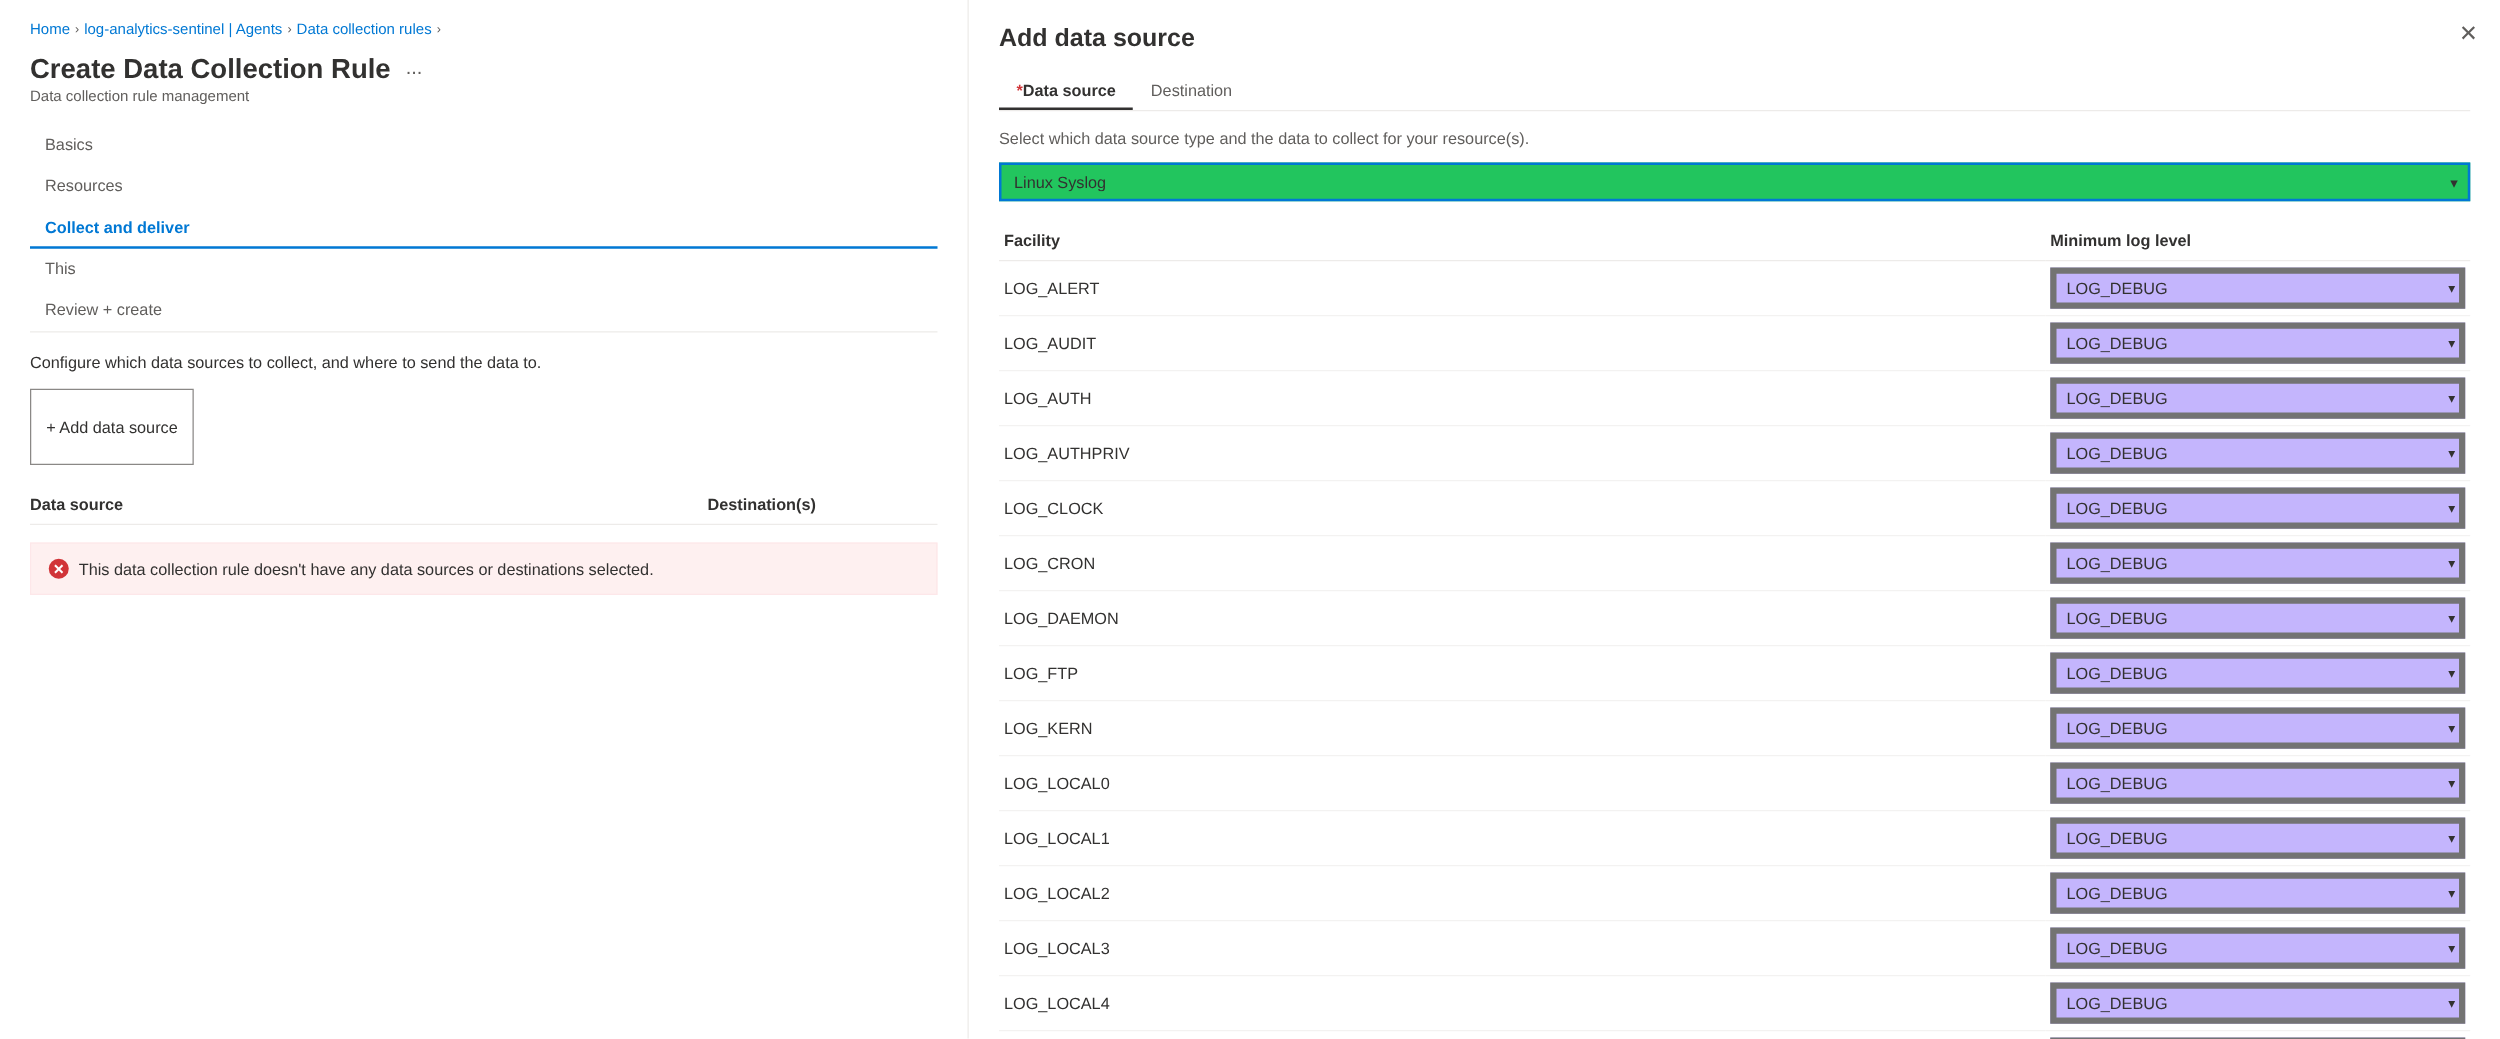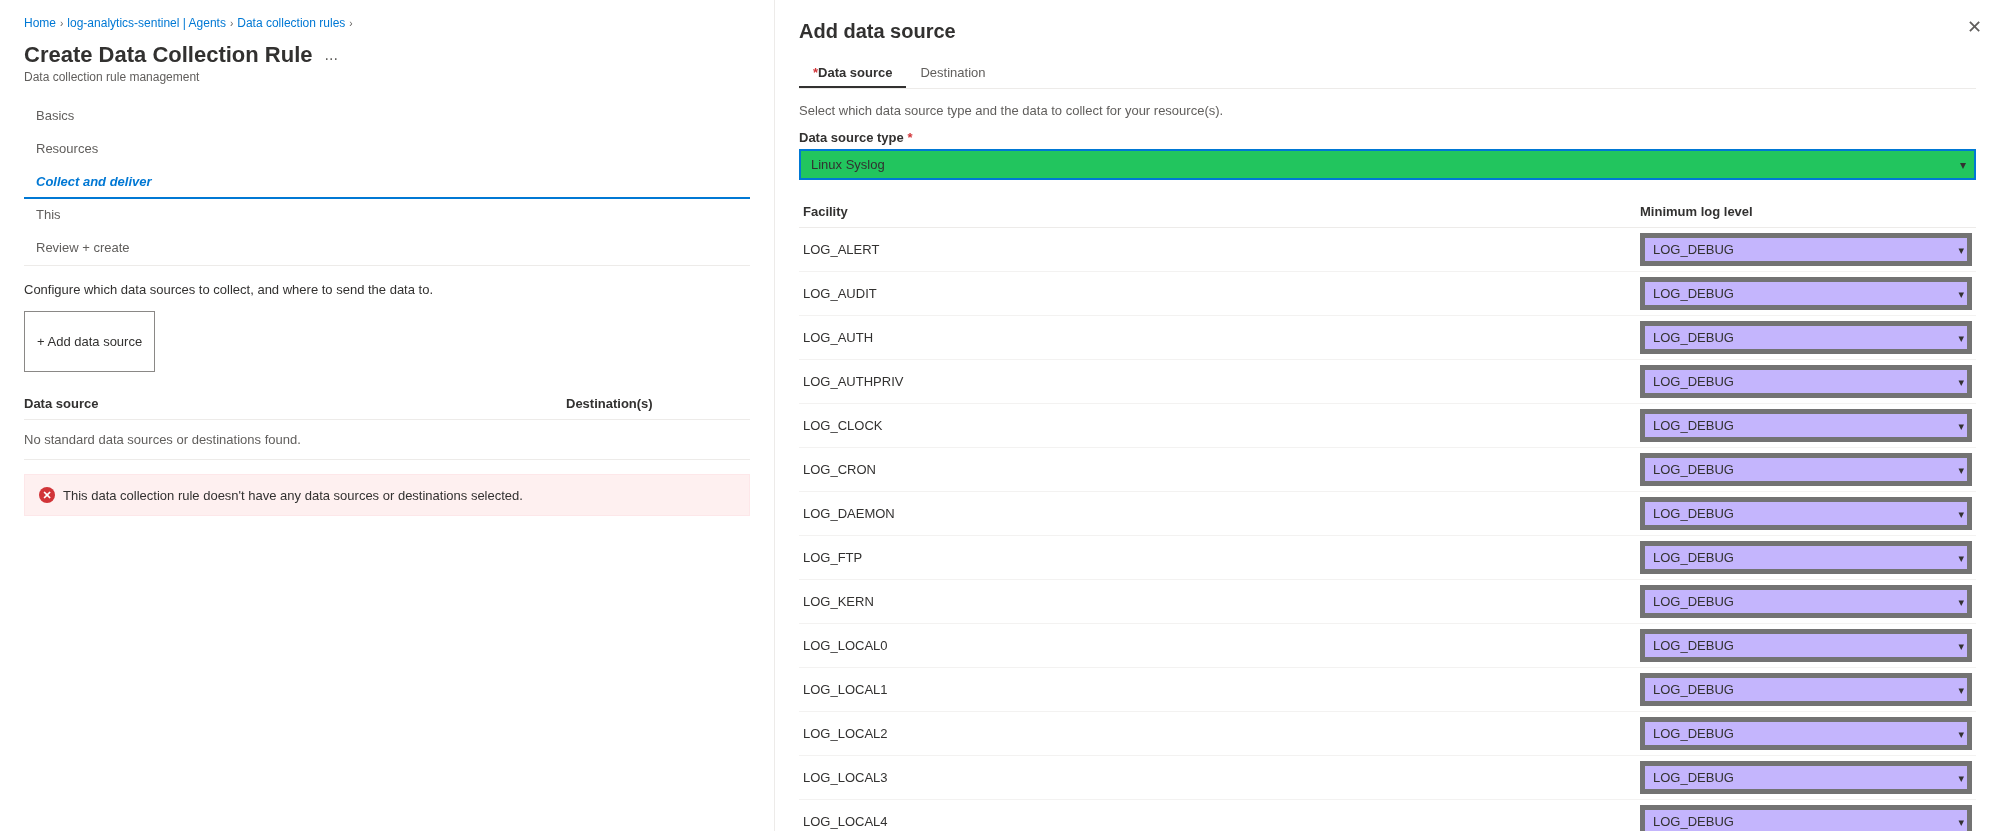--- a/index.html
+++ b/index.html
@@ -46,21 +46,20 @@
       cursor: pointer;
       color: #605e5c;
       border-bottom: 2px solid transparent;
       white-space: nowrap;
       text-decoration: none;
     }
     .tab.active {
       color: #0078d4;
       border-bottom: 2px solid #0078d4;
       font-weight: 600;
-      font-style: italic;
     }
 
     .configure-text { font-size: 13px; color: #323130; margin-bottom: 14px; }
 
     .add-btn {
       display: flex;
       align-items: center;
       gap: 4px;
       padding: 22px 12px;
       border: 1px solid #8a8886;
@@ -249,21 +248,20 @@
   </div>
 
   <p class="configure-text">Configure which data sources to collect, and where to send the data to.</p>
 
   <button class="add-btn">+ Add data source</button>
 
   <div class="table-header">
     <span class="col-datasource">Data source</span>
     <span class="col-destination">Destination(s)</span>
   </div>
-  <div class="table-empty">No standard data sources or destinations found.</div>
 
   <div class="error-box">
     <div class="error-icon">✕</div>
     <span>This data collection rule doesn't have any data sources or destinations selected.</span>
   </div>
 
 </div>
 
 <div class="right-panel">
   <button class="close-btn" title="Close">✕</button>
@@ -272,24 +270,20 @@
 
   <div class="modal-tabs">
     <span class="modal-tab active">
       <span class="required-star">*</span><span>Data source</span>
     </span>
     <span class="modal-tab">Destination</span>
   </div>
 
   <p class="modal-desc">Select which data source type and the data to collect for your resource(s).</p>
 
-  <div class="field-label">
-    <span>Data source type</span>
-    <span class="required-star"> *</span>
-  </div>
   <div class="select-wrapper">
     <select>
       <option>Linux Syslog</option>
       <option>Windows Event Logs</option>
       <option>Performance Counters</option>
       <option>Linux Performance Counters</option>
       <option>Custom Text Logs</option>
       <option>IIS Logs</option>
       <option>Syslog (Legacy)</option>
     </select>

